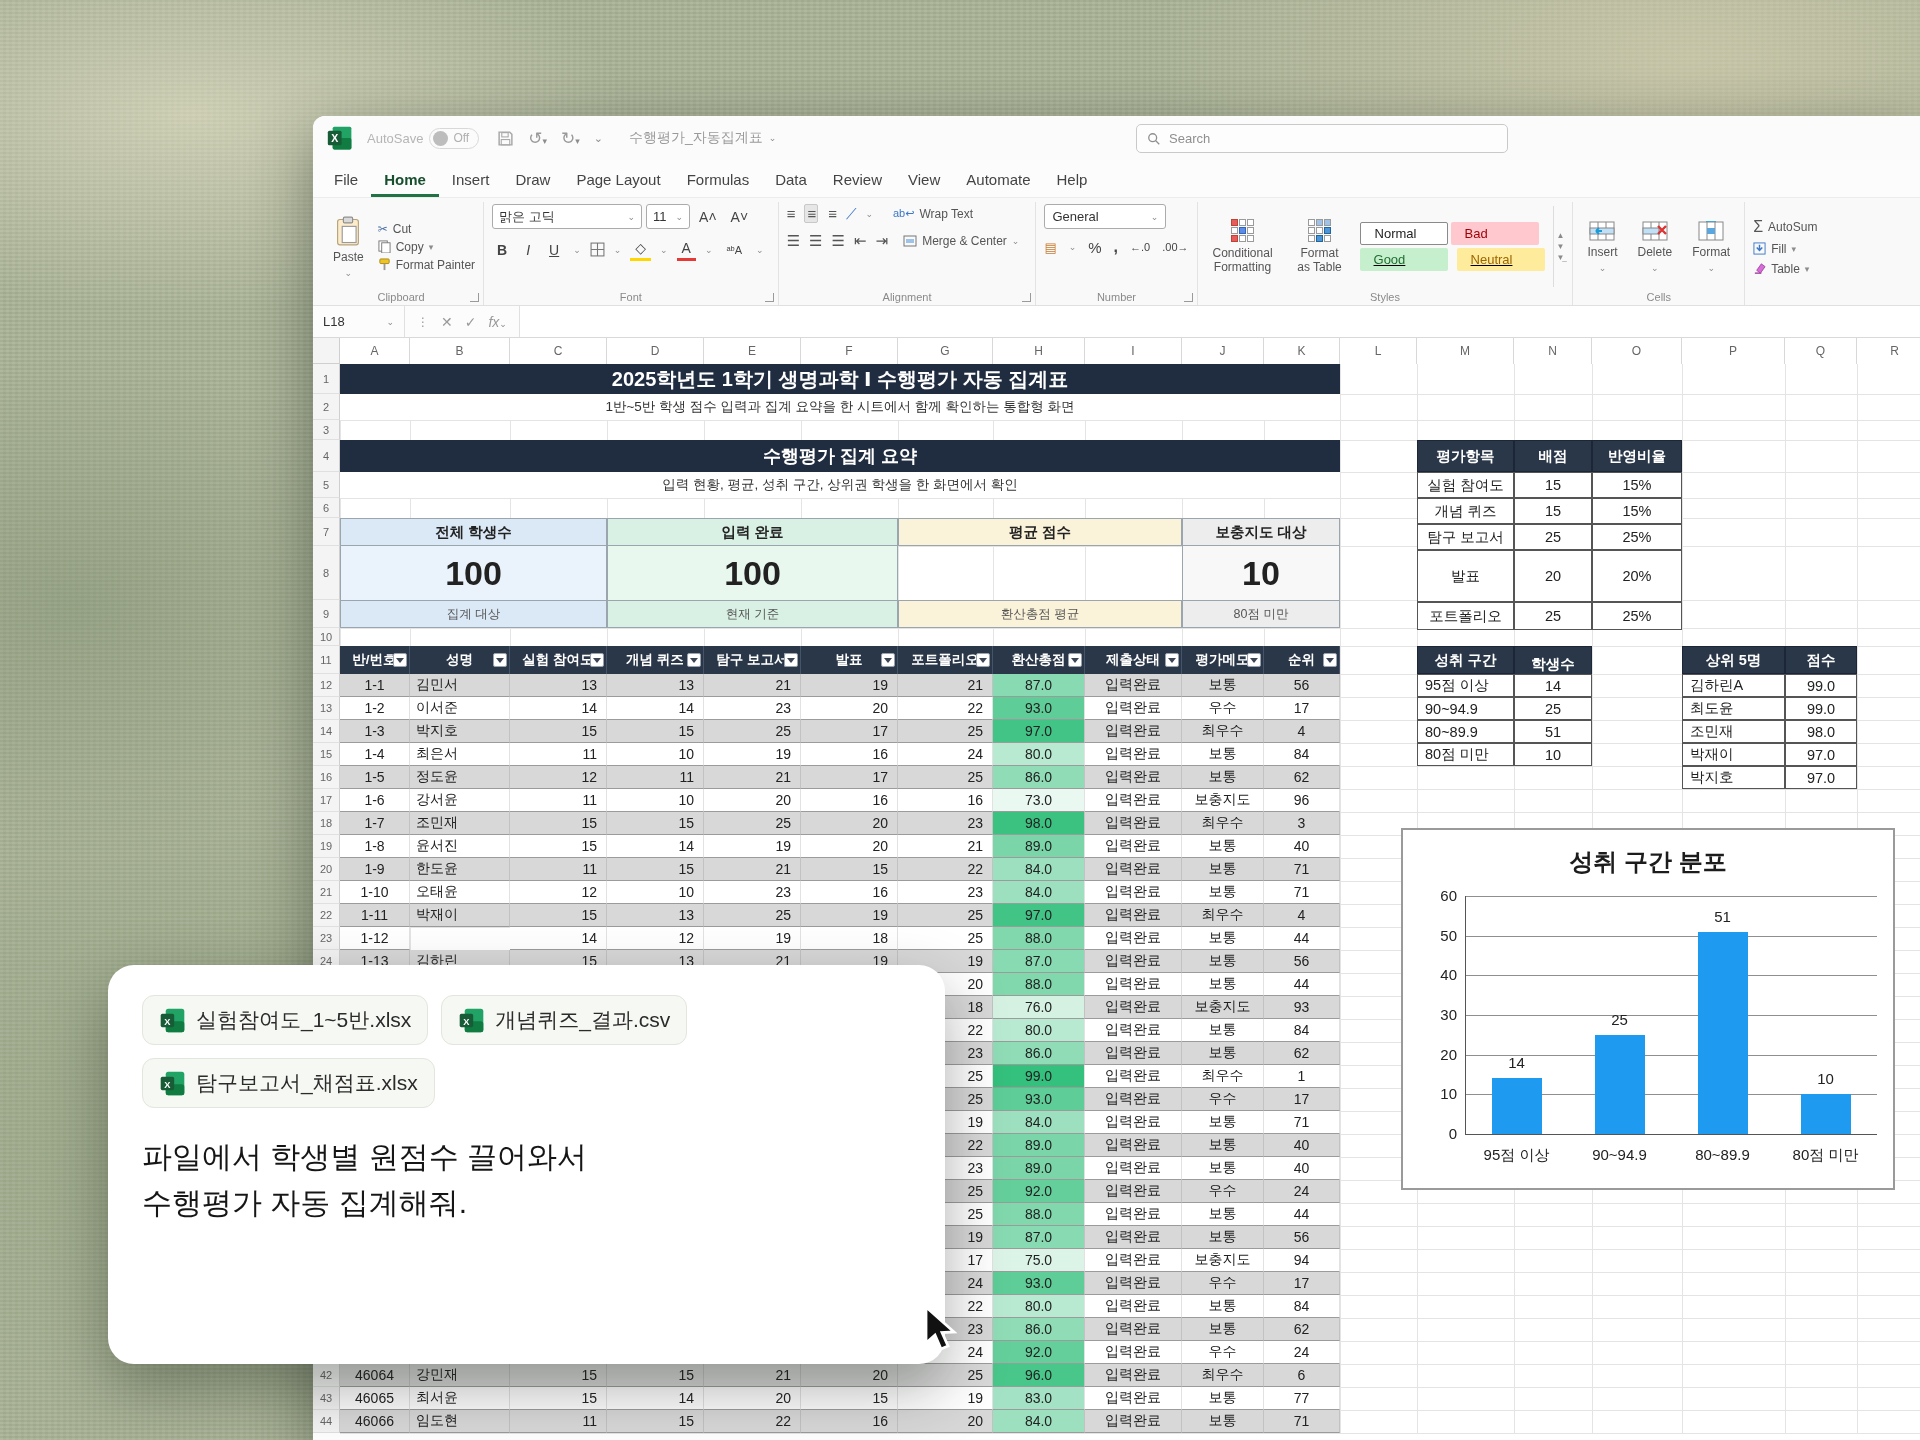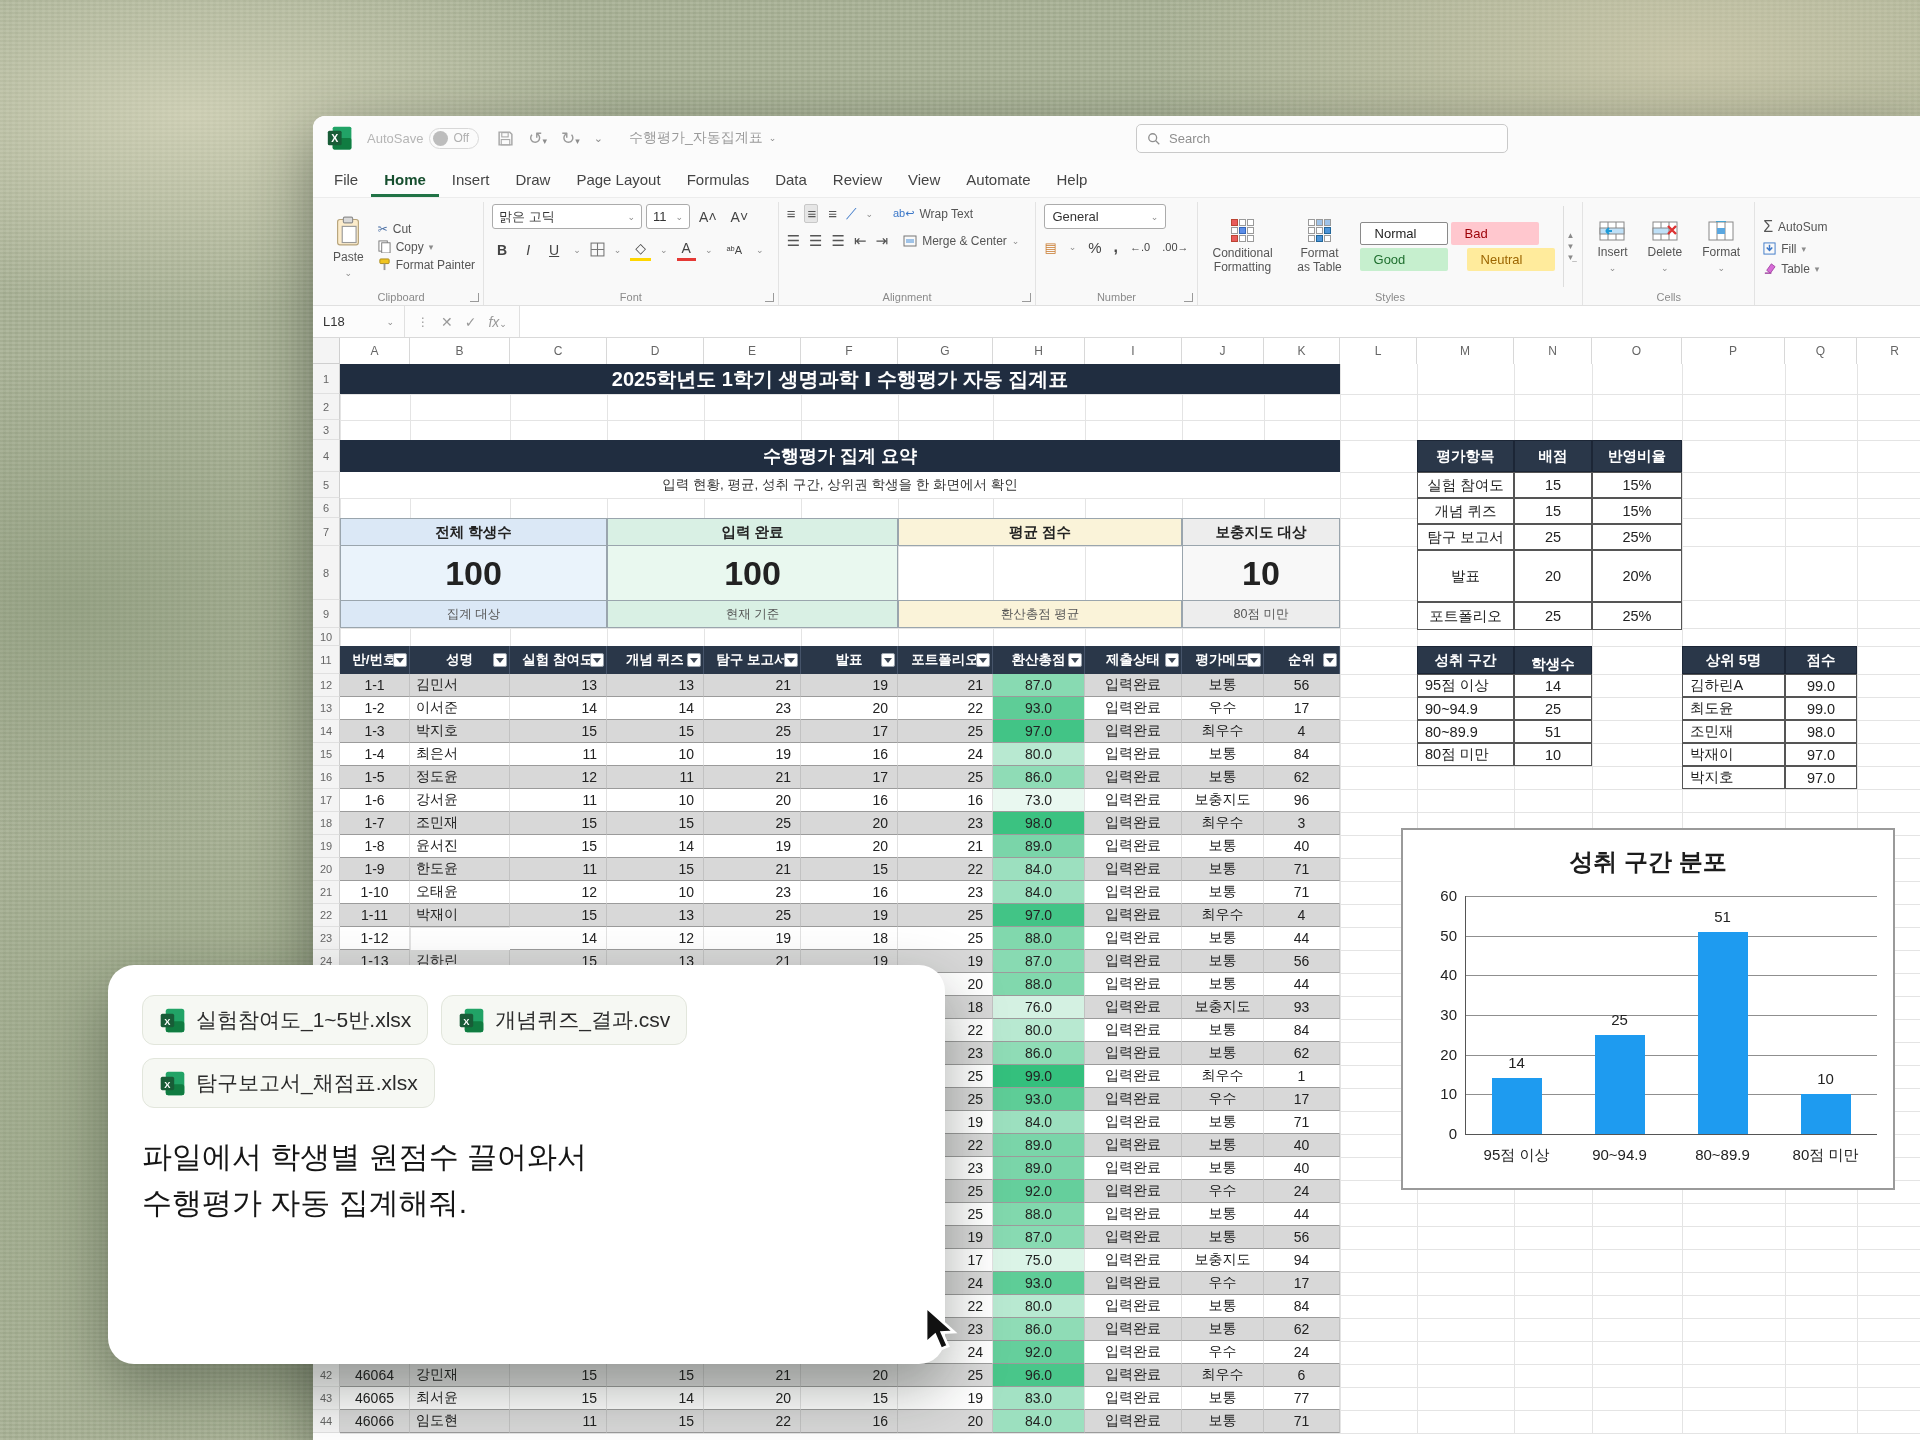--- a/index.html
+++ b/index.html
@@ -349,21 +349,21 @@
             <div style="background:#4d94d8;border-color:#269;"></div>
             <div></div>
         </span>
         <span>Format as Table</span>
       </div>
       <div class="ministack" style="gap:3px;">
         <div style="display:flex;gap:3px;">
           <span class="stylechip chip-normal">Normal</span>
           <span class="stylechip chip-bad">Bad</span>
         </div>
-        <div style="display:flex;gap:19px;">
+        <div style="display:flex;gap:9px;text-decoration:underline;">
           <span class="stylechip chip-good">Good</span>
           <span class="stylechip chip-neutral">Neutral</span>
         </div>
       </div>
       <div class="ministack" style="gap:2px;color:#8a8a8a;font-size:8px;align-items:center;border-left:1px solid #ddd;padding-left:3px;">
         <span>▲</span>
         <span>▼</span>
         <span>▼̲</span>
       </div>
       <span class="rcap">Styles</span>
@@ -566,20 +566,21 @@
       <div class="rowhead" style="top: 888px; height: 23px;">36</div>
       <div class="rowhead" style="top: 911px; height: 23px;">37</div>
       <div class="rowhead" style="top: 934px; height: 23px;">38</div>
       <div class="rowhead" style="top: 957px; height: 23px;">39</div>
       <div class="rowhead" style="top: 980px; height: 23px;">40</div>
       <div class="rowhead" style="top: 1003px; height: 23px;">41</div>
       <div class="rowhead" style="top: 1026px; height: 23px;">42</div>
       <div class="rowhead" style="top: 1049px; height: 23px;">43</div>
       <div class="rowhead" style="top: 1072px; height: 23px;">44</div>
       <div class="band-dark" style="left: 27px; top: 26px; width: 1000px; height: 30px; font-size: 20px;">2025학년도 1학기 생명과학 Ⅰ  수행평가 자동 집계표</div>
+      <div class="band-white" style="left: 27px; top: 56px; width: 1000px; height: 26px; font-size: 13.5px; color: rgb(51, 51, 51);">1반~5반 학생 점수 입력과 집계 요약을 한 시트에서 함께 확인하는 통합형 화면</div>
       <div class="band-dark" style="left: 27px; top: 102px; width: 1000px; height: 32px; font-size: 18px;">수행평가 집계 요약</div>
       <div class="band-white" style="left: 27px; top: 134px; width: 1000px; height: 26px; font-size: 13.5px; color: rgb(51, 51, 51);">입력 현황, 평균, 성취 구간, 상위권 학생을 한 화면에서 확인</div>
       <div class="cell" style="left: 27px; top: 180px; width: 267px; height: 28px; background: rgb(219, 232, 246); justify-content: center; font-weight: bold; font-size: 14.5px; border: 1px solid rgb(154, 165, 173);">전체 학생수</div>
       <div class="cell" style="left: 27px; top: 208px; width: 267px; height: 54px; background: rgb(234, 243, 251); justify-content: center; font-weight: bold; font-size: 34px; border-left: 1px solid rgb(154, 165, 173); border-right: 1px solid rgb(154, 165, 173);">100</div>
       <div class="cell" style="left: 27px; top: 262px; width: 267px; height: 28px; background: rgb(219, 232, 246); justify-content: center; font-size: 12.5px; color: rgb(85, 85, 85); border: 1px solid rgb(154, 165, 173);">집계 대상</div>
       <div class="cell" style="left: 294px; top: 180px; width: 291px; height: 28px; background: rgb(217, 240, 228); justify-content: center; font-weight: bold; font-size: 14.5px; border: 1px solid rgb(154, 165, 173);">입력 완료</div>
       <div class="cell" style="left: 294px; top: 208px; width: 291px; height: 54px; background: rgb(233, 248, 239); justify-content: center; font-weight: bold; font-size: 34px; border-left: 1px solid rgb(154, 165, 173); border-right: 1px solid rgb(154, 165, 173);">100</div>
       <div class="cell" style="left: 294px; top: 262px; width: 291px; height: 28px; background: rgb(217, 240, 228); justify-content: center; font-size: 12.5px; color: rgb(85, 85, 85); border: 1px solid rgb(154, 165, 173);">현재 기준</div>
       <div class="cell" style="left: 585px; top: 180px; width: 284px; height: 28px; background: rgb(250, 243, 217); justify-content: center; font-weight: bold; font-size: 14.5px; border: 1px solid rgb(154, 165, 173);">평균 점수</div>
       <div class="cell" style="left: 585px; top: 262px; width: 284px; height: 28px; background: rgb(250, 243, 217); justify-content: center; font-size: 12.5px; color: rgb(85, 85, 85); border: 1px solid rgb(154, 165, 173);">환산총점 평균</div>

